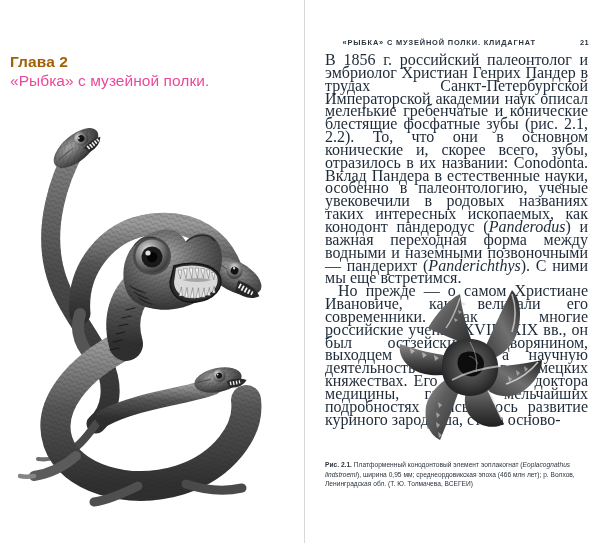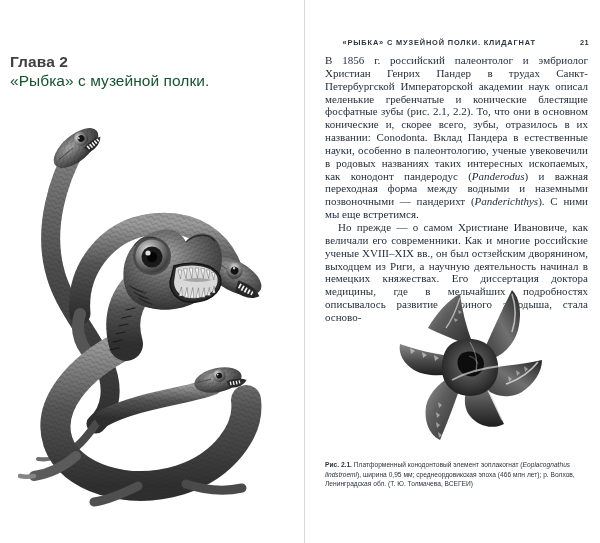--- a/index.html
+++ b/index.html
@@ -47,29 +47,29 @@
     position: absolute;
     left: 10px;
     top: 52px;
     width: 270px;
   }
   .chapter-num {
     font-family: "Liberation Sans", sans-serif;
     font-weight: bold;
     font-size: 15.5px;
     line-height: 19px;
-    color: #404040;
+    color: #a16207;
     letter-spacing: 0.1px;
   }
   .chapter-title {
     font-family: "Liberation Sans", sans-serif;
     font-weight: normal;
     font-size: 15.5px;
     line-height: 19.5px;
-    color: #14532d;
+    color: #ec4899;
     letter-spacing: 0.05px;
   }
 
   
   .fish-illustration {
     position: absolute;
     left: 18px;
     top: 118px;
     width: 272px;
     height: 404px;
@@ -101,21 +101,21 @@
     letter-spacing: 0.4px;
     padding-left: 36px;
   }
 
   .body-text {
     position: absolute;
     left: 21px;
     top: 54px;
     width: 263px;
     font-family: "Liberation Serif", serif;
-    font-size: 11px;
+    font-size: 16px;
     line-height: 12.85px;
     color: #1e2a38;
     text-align: justify;
     text-justify: inter-word;
     hyphens: manual;
   }
   .body-text p { margin: 0; }
   .body-text p.indent { text-indent: 13px; font-family: Liberation Serif, serif; }
   .body-text i { font-style: italic; }
 

